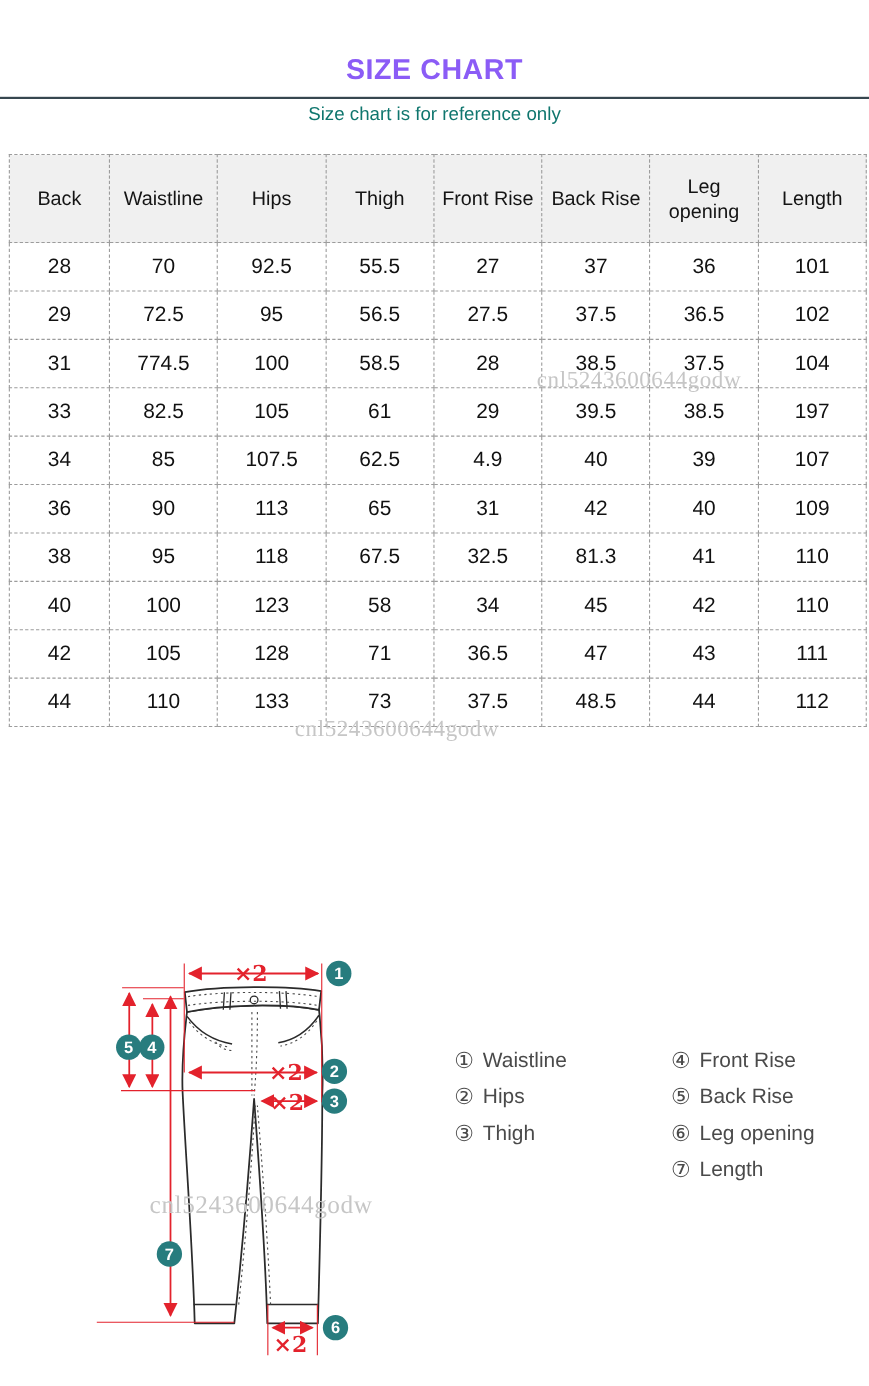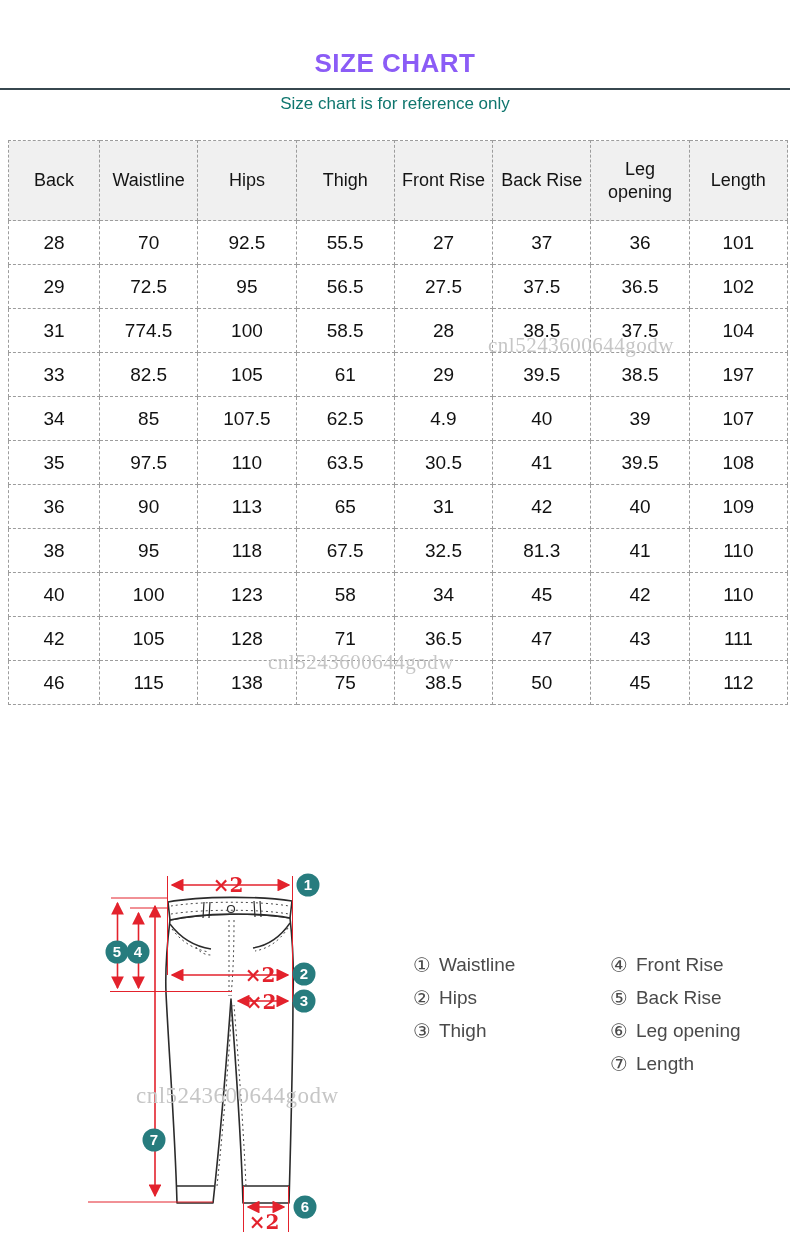--- a/index.html
+++ b/index.html
@@ -112,30 +112,20 @@
           <td>34</td>
           <td>85</td>
           <td>107.5</td>
           <td>62.5</td>
           <td>4.9</td>
           <td>40</td>
           <td>39</td>
           <td>107</td>
         </tr>
         <tr>
-          <td>35</td>
-          <td>97.5</td>
-          <td>110</td>
-          <td>63.5</td>
-          <td>30.5</td>
-          <td>41</td>
-          <td>39.5</td>
-          <td>108</td>
-        </tr>
-        <tr>
           <td>36</td>
           <td>90</td>
           <td>113</td>
           <td>65</td>
           <td>31</td>
           <td>42</td>
           <td>40</td>
           <td>109</td>
         </tr>
         <tr>
@@ -162,27 +152,27 @@
           <td>42</td>
           <td>105</td>
           <td>128</td>
           <td>71</td>
           <td>36.5</td>
           <td>47</td>
           <td>43</td>
           <td>111</td>
         </tr>
         <tr>
-          <td>46</td>
-          <td>115</td>
-          <td>138</td>
-          <td>75</td>
-          <td>38.5</td>
-          <td>50</td>
-          <td>45</td>
+          <td>44</td>
+          <td>110</td>
+          <td>133</td>
+          <td>73</td>
+          <td>37.5</td>
+          <td>48.5</td>
+          <td>44</td>
           <td>112</td>
         </tr>
       </tbody>
   </table>
 
   <div class="watermark" id="wm1">cnl5243600644godw</div>
   <div class="watermark" id="wm2">cnl5243600644godw</div>
   <div class="watermark" id="wm3">cnl5243600644godw</div>
 
   <svg class="diagram" width="300" height="405" viewBox="55 855 300 405" xmlns="http://www.w3.org/2000/svg">

